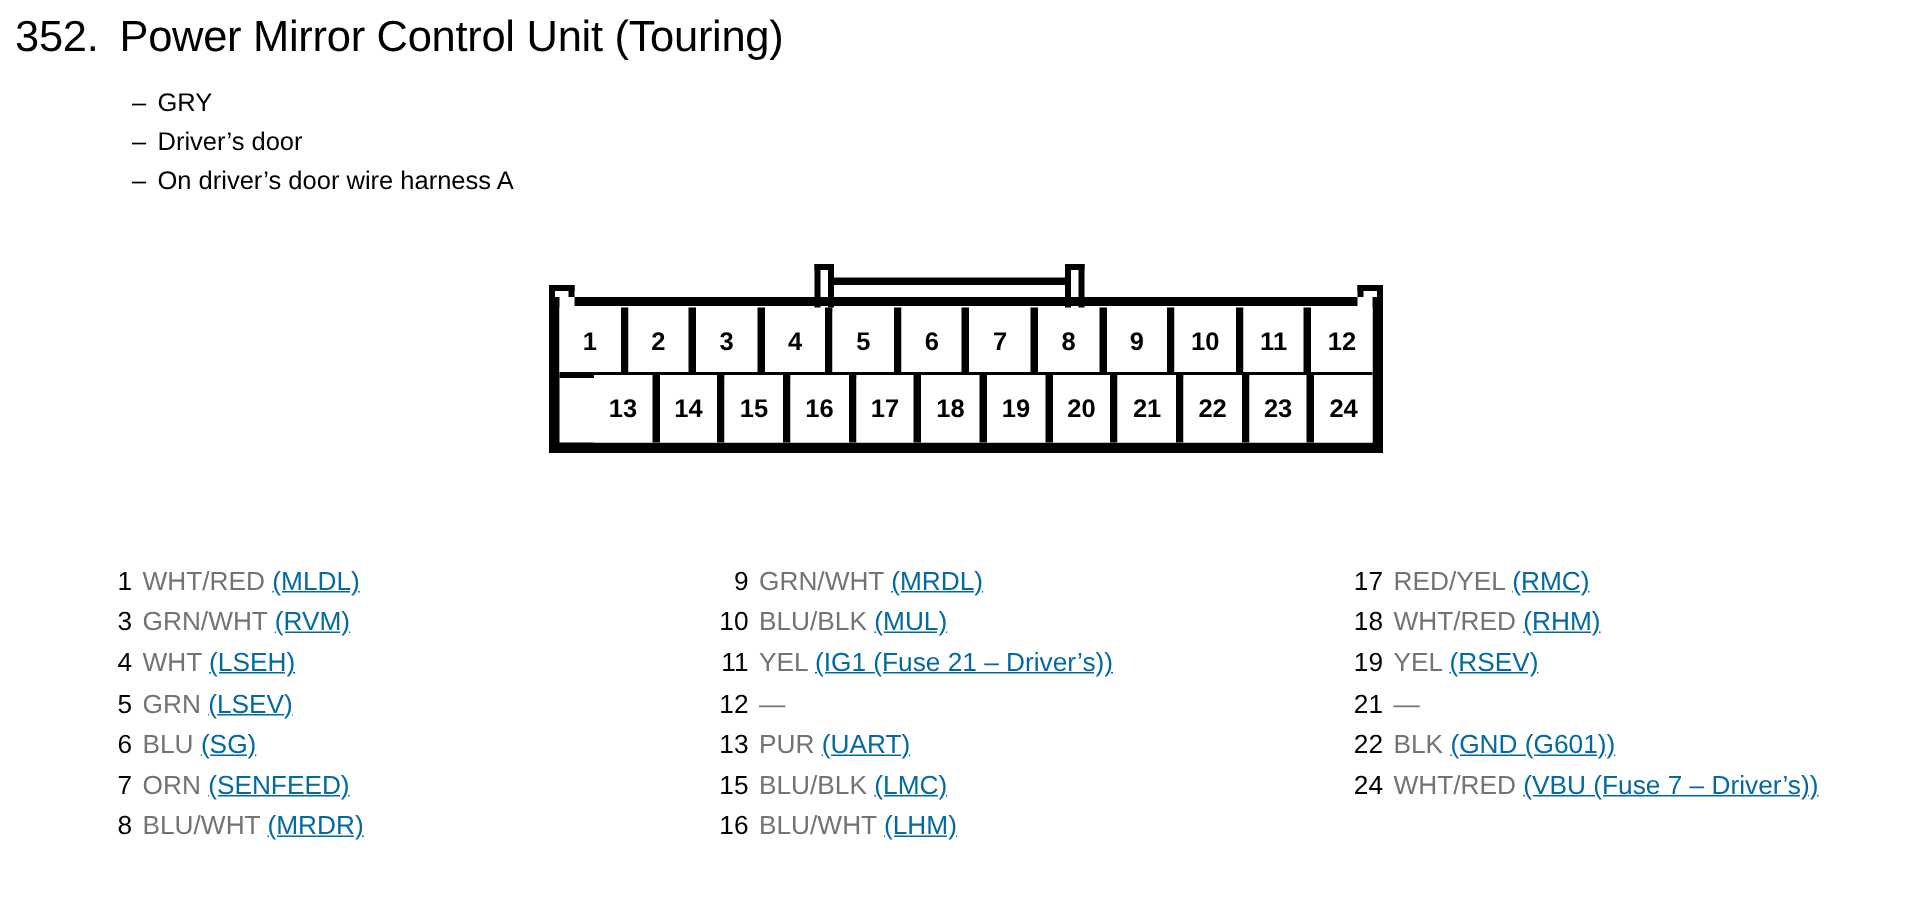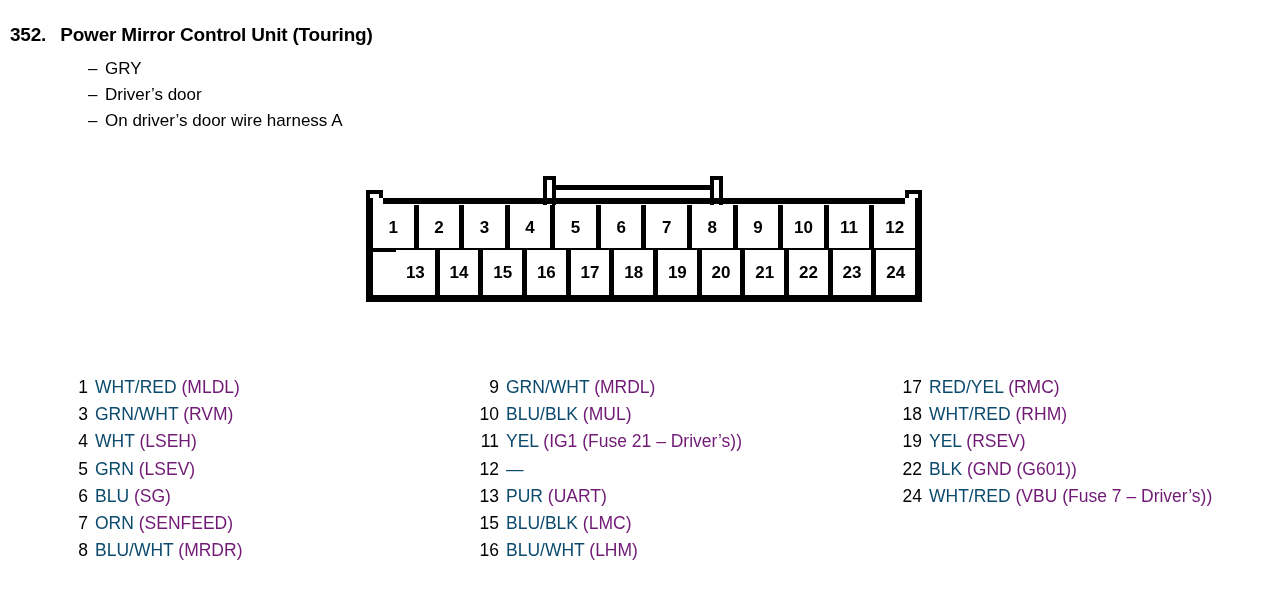--- a/index.html
+++ b/index.html
@@ -13,23 +13,23 @@
     font-family: "Liberation Sans", sans-serif;
     color: #000000;
     overflow: hidden;
     position: relative;
   }
 
   
   #page-title {
     position: absolute;
     left: 10px;
-    top: 24px;
-    font-size: 19px;
-    font-weight: bold;
+    top: 9px;
+    font-size: 29px;
+    font-weight: normal;
     letter-spacing: -0.2px;
     white-space: nowrap;
   }
   #title-number { margin-right: 14px; }
 
   #spec-list {
     position: absolute;
     left: 88px;
     top: 56px;
     font-size: 17px;
@@ -176,22 +176,22 @@
   #pin-column-2 { left: 477px; }
   #pin-column-3 { left: 900px; }
 
   .pin-entry { white-space: nowrap; }
   .pin-num {
     display: inline-block;
     width: 22px;
     text-align: right;
     margin-right: 7px;
   }
-  .pin-wire { color: #0c4a6e; margin-top: 16px; }
-  .pin-signal { color: #701a75; }
+  .pin-wire { color: #737373; margin-top: 16px; }
+  .pin-signal { color: #0369a1; text-decoration: underline; }
 </style>
 </head>
 <body>
 
 <div id="page-title">
   <span id="title-number">352.</span><span>Power Mirror Control Unit (Touring)</span>
 </div>
 
 <div id="spec-list">
   <div class="spec-line"><span class="spec-dash">–</span><span>GRY</span></div>
@@ -263,16 +263,17 @@
       <div class="pin-entry"><span class="pin-num">11</span><span class="pin-wire">YEL</span> <span class="pin-signal">(IG1 (Fuse 21 – Driver’s))</span></div>
       <div class="pin-entry"><span class="pin-num">12</span><span class="pin-wire">—</span></div>
       <div class="pin-entry"><span class="pin-num">13</span><span class="pin-wire">PUR</span> <span class="pin-signal">(UART)</span></div>
       <div class="pin-entry"><span class="pin-num">15</span><span class="pin-wire">BLU/BLK</span> <span class="pin-signal">(LMC)</span></div>
       <div class="pin-entry"><span class="pin-num">16</span><span class="pin-wire">BLU/WHT</span> <span class="pin-signal">(LHM)</span></div>
     </div>
   <div class="pin-column" id="pin-column-3">
       <div class="pin-entry"><span class="pin-num">17</span><span class="pin-wire">RED/YEL</span> <span class="pin-signal">(RMC)</span></div>
       <div class="pin-entry"><span class="pin-num">18</span><span class="pin-wire">WHT/RED</span> <span class="pin-signal">(RHM)</span></div>
       <div class="pin-entry"><span class="pin-num">19</span><span class="pin-wire">YEL</span> <span class="pin-signal">(RSEV)</span></div>
+      <div class="pin-entry"><span class="pin-num">21</span><span class="pin-wire">—</span></div>
       <div class="pin-entry"><span class="pin-num">22</span><span class="pin-wire">BLK</span> <span class="pin-signal">(GND (G601))</span></div>
       <div class="pin-entry"><span class="pin-num">24</span><span class="pin-wire">WHT/RED</span> <span class="pin-signal">(VBU (Fuse 7 – Driver’s))</span></div>
     </div>
 </div>
 
 </body></html>

